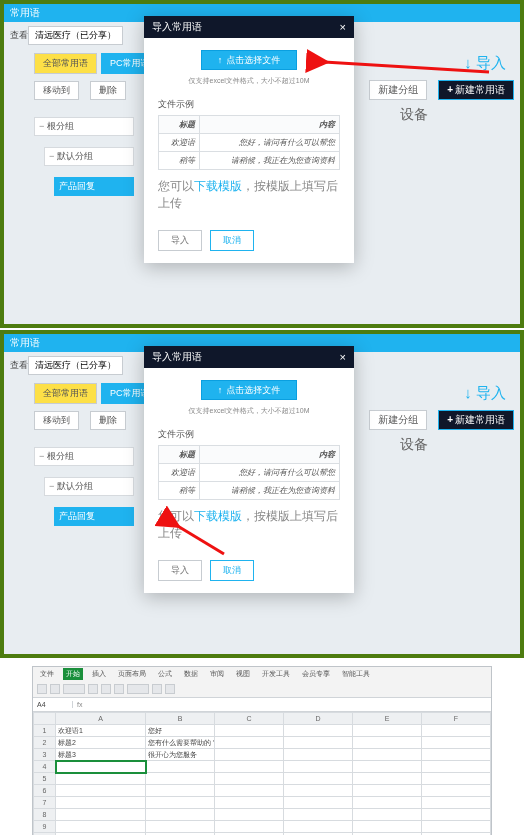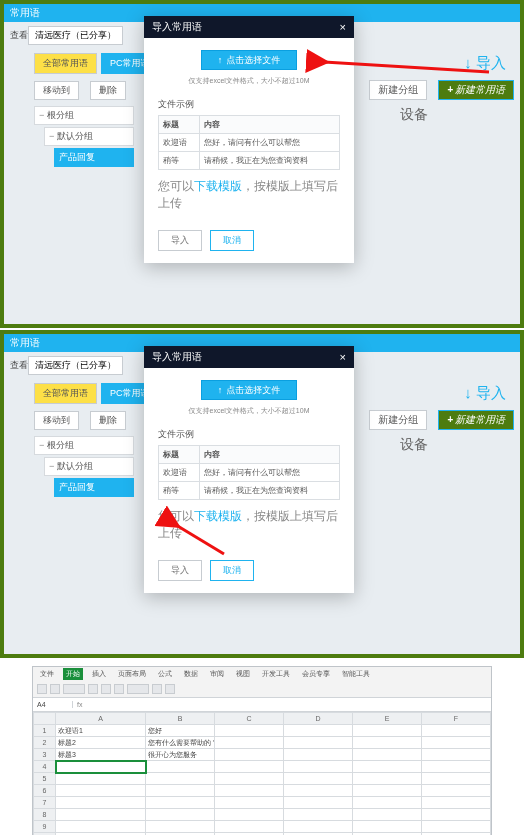--- a/index.html
+++ b/index.html
@@ -16,44 +16,44 @@
 
 .row-tabs { display: flex; align-items: center; padding: 4px 6px 0 30px; }
 .tab { font-size: 9px; padding: 3px 8px; margin-right: 4px; background: #fde047; border: 1px solid #c7ccd1; color: #555; cursor: pointer; }
 .tab.active { background: #1fb3ef; border-color: #1fb3ef; color: #fff; }
 .spacer { flex: 1; }
 .link-import { font-size: 15px; color: #1fb3ef; margin-right: 8px; cursor: pointer; }
 
 .row-actions { display: flex; align-items: center; padding: 6px 6px 0 30px; gap: 7px; }
 .small-btn { font-size: 9px; padding: 2px 8px; background: #fff; border: 1px solid #c7ccd1; color: #555; margin-right: 4px; cursor: pointer; }
 .pill { font-size: 10px; padding: 2px 8px; background: #fff; border: 1px solid #c7ccd1; color: #555; margin-left: 4px; cursor: pointer; }
-.pill.primary { background: #4d7c0f; border-color: #1fb3ef; color: #fff; font-style: italic; }
+.pill.primary { background: #0f172a; border-color: #1fb3ef; color: #fff; }
 .plus { font-weight: bold; margin-right: 2px; }
 
 .content { display: flex; padding: 6px 6px 0 30px; }
 .tree { width: 100px; font-size: 9px; }
-.tree-node { background: #fff; border: 1px solid #d6dade; padding: 2px 4px; margin-bottom: 2px; color: #555; }
+.tree-node { background: #fff; border: 1px solid #d6dade; padding: 2px 4px; margin-bottom: 2px; color: #555; margin-top: 11px; }
 .tree-node.lvl2 { margin-left: 10px; }
 .tree-node.sel { background: #1fb3ef; color: #fff; border-color: #1fb3ef; margin-left: 20px; font-family: Liberation Mono, monospace; }
 .tree-toggle { display: inline-block; width: 8px; color: #888; }
 
 .list-head { flex: 1; display: flex; padding: 0 10px; }
 .list-head span { font-size: 14px; color: #666; flex: 1; text-align: center; }
 
 
 .modal { position: absolute; left: 140px; top: 12px; width: 210px; background: #fff; box-shadow: 0 4px 18px rgba(0,0,0,.25); }
 .modal-head { background: #0f172a; color: #fff; font-size: 10px; padding: 4px 8px; display: flex; justify-content: space-between; align-items: center; }
 .modal-close { cursor: pointer; font-size: 11px; }
 .modal-body { padding: 12px 14px 8px; }
 .upload-btn { margin: 0 auto; display: flex; align-items: center; justify-content: center; gap: 4px; width: 96px; height: 20px; background: #1fb3ef; color: #fff; font-size: 9px; cursor: pointer; border: 1px solid #0a9fe0; }
 .upload-icon { font-weight: bold; }
 .hint { text-align: center; font-size: 7px; color: #888; margin-top: 6px; }
 .example-title { font-size: 9px; color: #555; margin-top: 12px; margin-bottom: 4px; }
 .ex-table { width: 100%; border-collapse: collapse; }
-.ex-table th, .ex-table td { border: 1px solid #dadee2; font-size: 8px; padding: 3px 4px; color: #555; text-align: left; }
+.ex-table th, .ex-table td { border: 1px solid #dadee2; font-size: 8px; padding: 3px 4px; color: #555; text-align: right; font-style: italic; }
 .ex-table th { background: #fafbfc; }
 .dl-line { font-size: 12px; color: #888; margin-top: 8px; }
 .dl-line a { color: #1fb3ef; cursor: pointer; }
 .modal-foot { display: flex; gap: 8px; padding: 10px 14px 12px; }
 .m-btn { font-size: 9px; padding: 3px 12px; border: 1px solid #c7ccd1; background: #fff; color: #777; cursor: pointer; }
 .m-btn.cancel { border-color: #1fb3ef; color: #1fb3ef; }
 
 
 .arrow { position: absolute; pointer-events: none; }
 .arrow svg { overflow: visible; }

